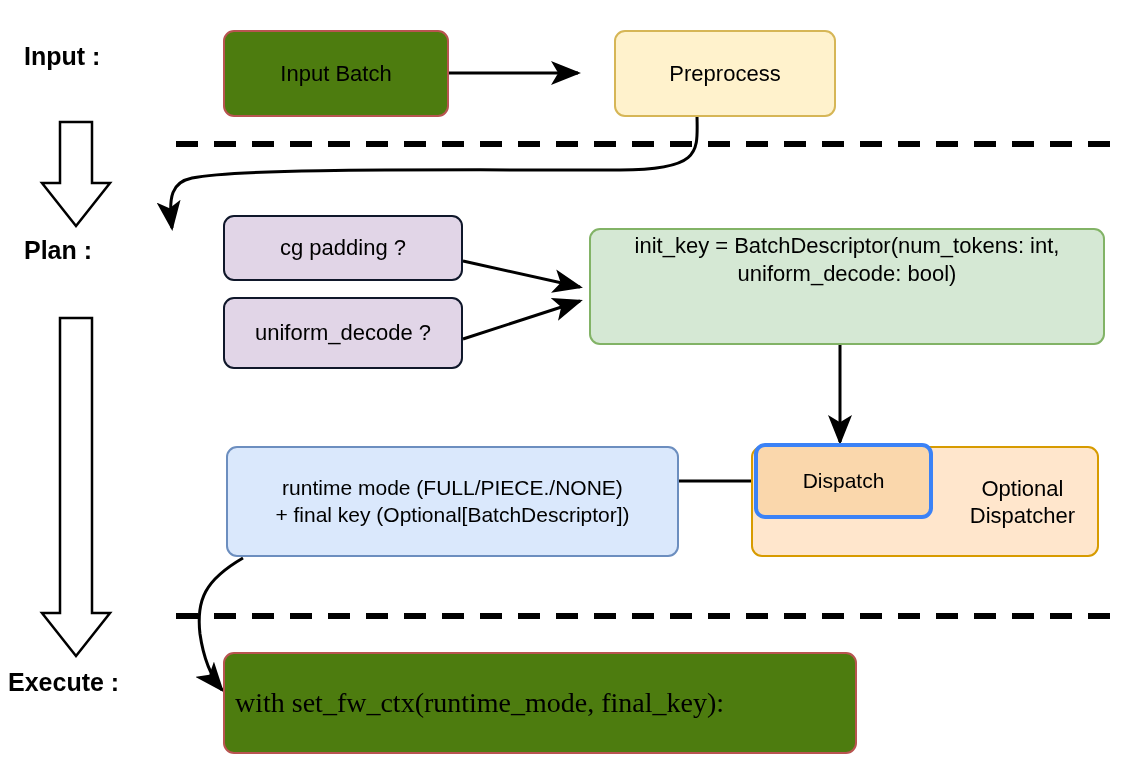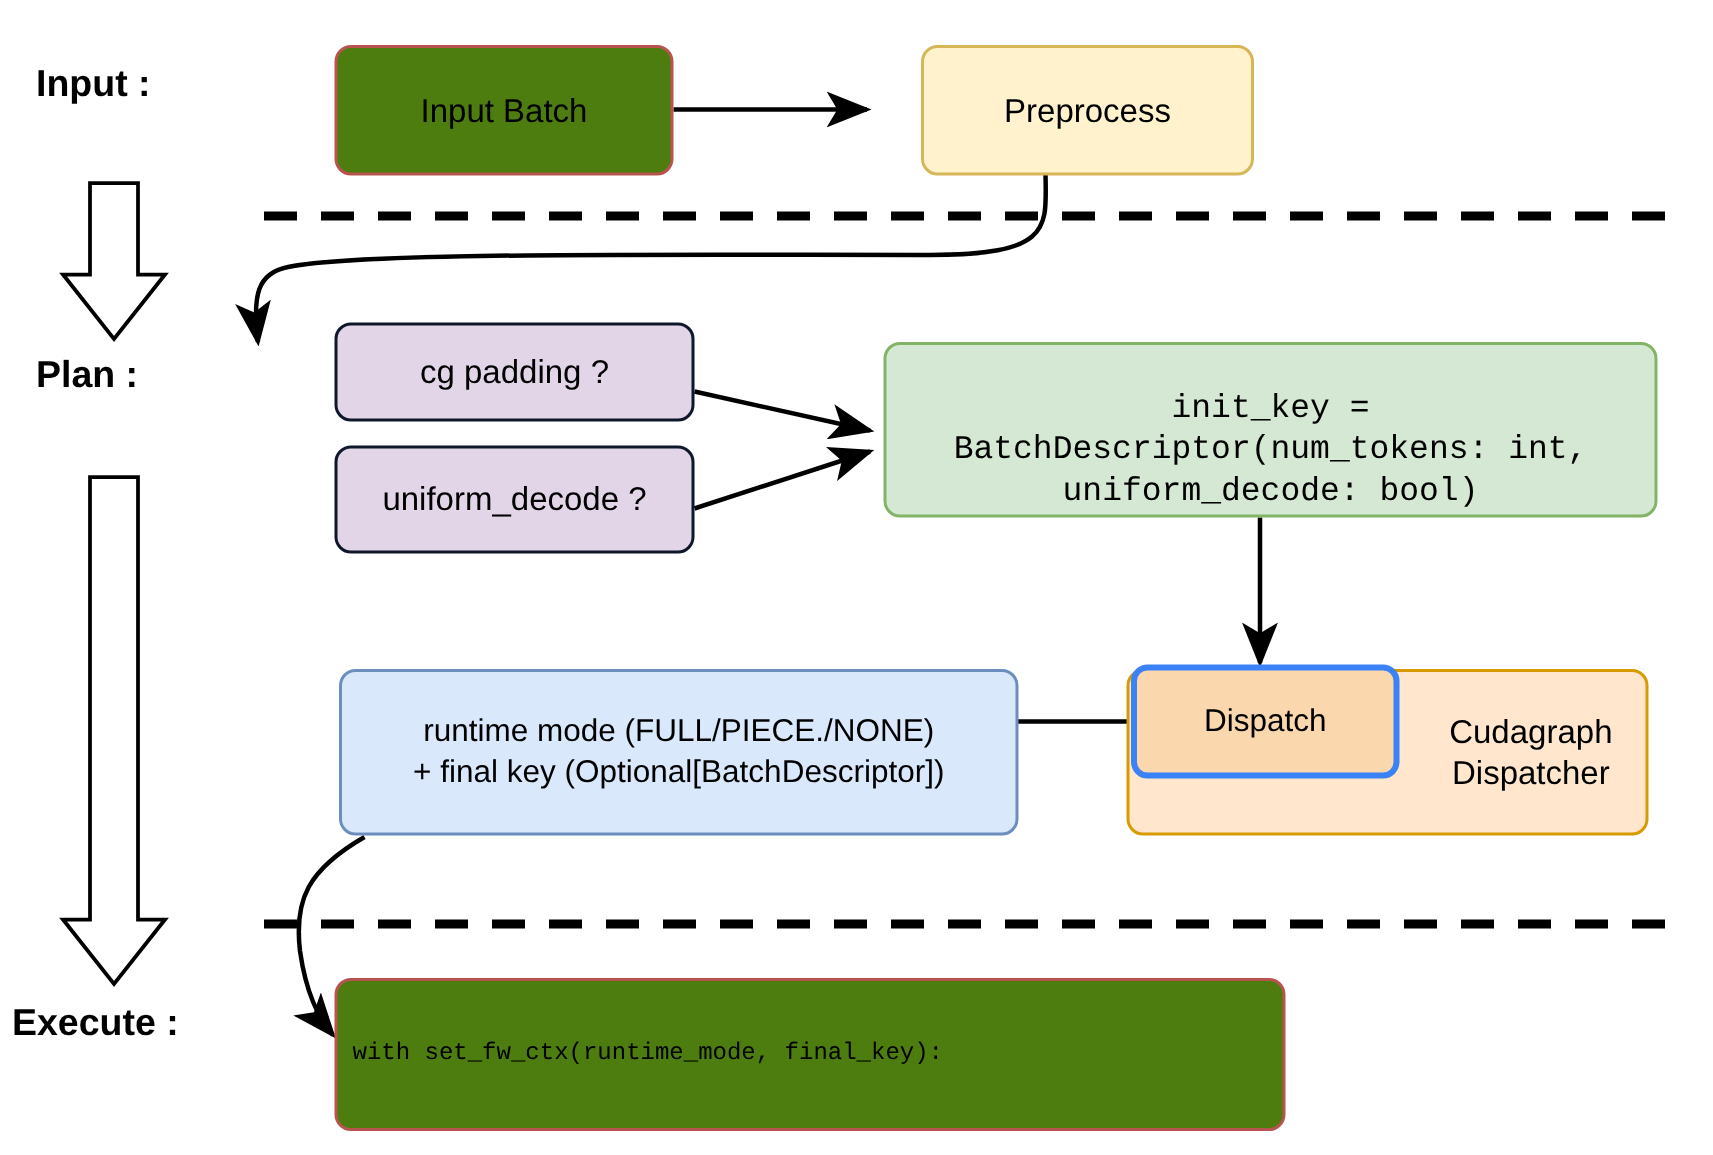--- a/index.html
+++ b/index.html
@@ -41,22 +41,22 @@
     align-items: center;
     justify-content: center;
     text-align: center;
     font-family: "Liberation Sans", sans-serif;
     font-size: 22px;
     color: #000000;
     line-height: 1.25;
     padding: 2px 8px;
   }
   .node.code {
-    font-family: Liberation Mono, monospace;
-    font-size: 16px;
+    font-family: Liberation Serif, serif;
+    font-size: 28px;
     justify-content: flex-start;
     align-items: center;
     text-align: left;
     white-space: pre;
     padding-left: 10px;
     line-height: 1.35;
   }
   .node-pink {
     background: #4d7c0f;
     border: 2px solid #b85450;
@@ -150,34 +150,34 @@
 
   <div class="node node-purple" style="left:223px; top:215px; width:240px; height:66px;">
     <span>cg padding ?</span>
   </div>
 
   <div class="node node-purple" style="left:223px; top:297px; width:240px; height:72px;">
     <span>uniform_decode ?</span>
   </div>
 
   <div class="node node-green" style="left:589px; top:228px; width:516px; height:117px;
-              flex-direction:column; justify-content:flex-end;font-family:Liberation Mono, monospace;">
+              flex-direction:column; justify-content:flex-start;">
     <span>init_key = BatchDescriptor(num_tokens: int,</span>
     <span>uniform_decode: bool)</span>
   </div>
 
   <div class="node node-blue" style="left:226px; top:446px; width:453px; height:111px;
               flex-direction:column; justify-content:center; font-size:21px;">
     <span>runtime mode (FULL/PIECE./NONE)</span>
     <span>+ final key (Optional[BatchDescriptor])</span>
   </div>
 
   <div class="node node-orange-outer" style="left:751px; top:446px; width:348px; height:111px;">
     <span class="inner-label">
-      <span>Cudagraph</span><br>
+      <span>Optional</span><br>
       <span>Dispatcher</span>
     </span>
   </div>
 
   <div class="node node-orange-inner" style="left:754px; top:443px; width:179px; height:76px;
               font-size:21px;">
     <span>Dispatch</span>
   </div>
 
   <div class="node node-pink code" style="left:223px; top:652px; width:634px; height:102px;

